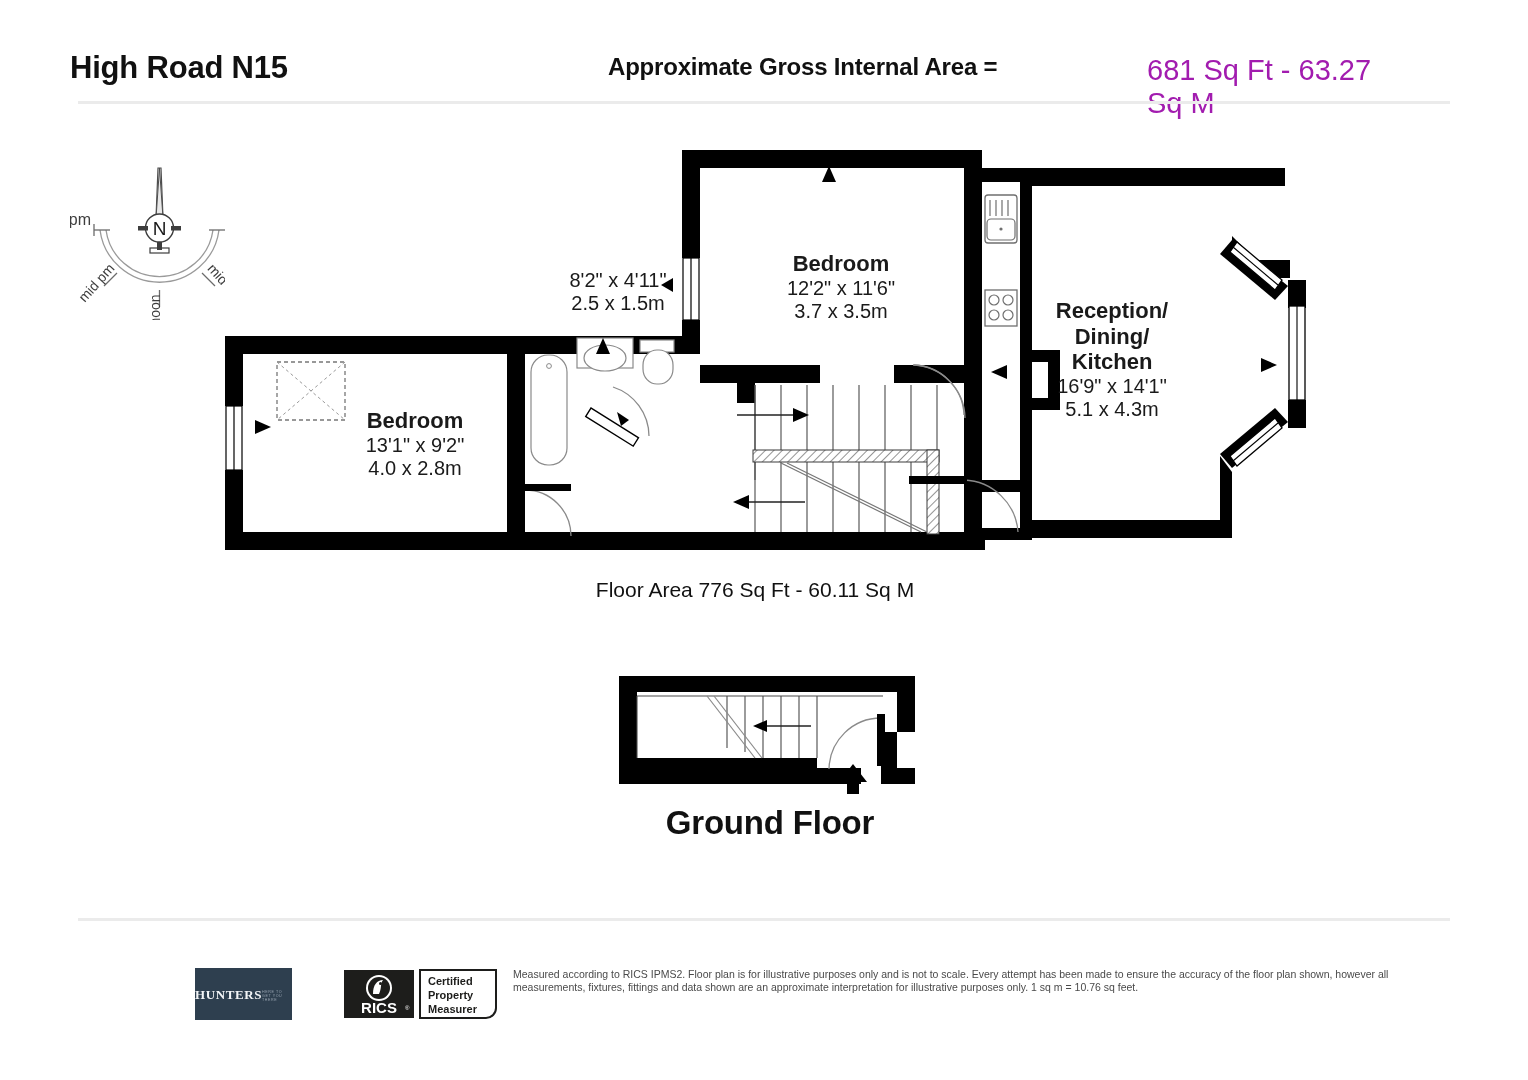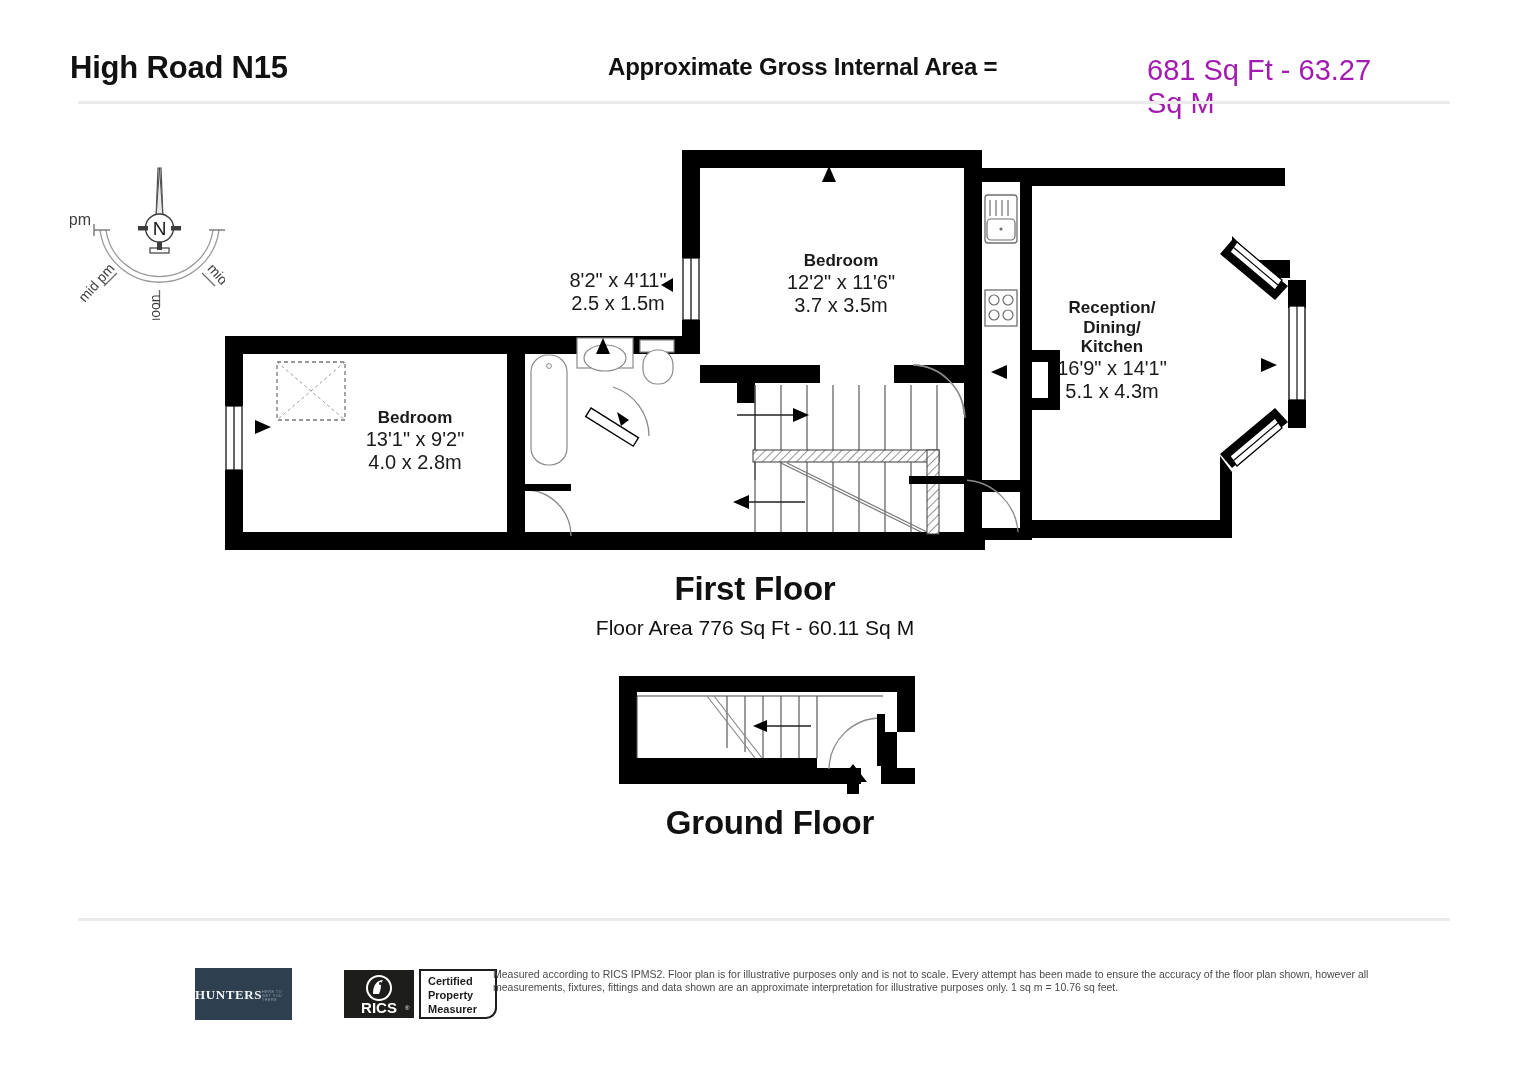--- a/index.html
+++ b/index.html
@@ -73,21 +73,21 @@
   }
 
   
   .rlabel {
     position: absolute;
     text-align: center;
     line-height: 1.16;
     color: #1a1a1a;
   }
   .rlabel .rname {
-    font-size: 17px;
+    font-size: 22px;
     font-weight: bold;
     display: block;
   }
   .rlabel .rdim {
     font-size: 20px;
     font-weight: normal;
     display: block;
   }
   .lbl-bath    { left: 548px; top: 269px; width: 140px; }
   .lbl-bed1    { left: 752px; top: 251px; width: 178px; }
@@ -131,21 +131,21 @@
     margin-top: 4px;
     font-family: "Liberation Sans", sans-serif;
   }
   .rics-logo {
     position: absolute;
     left: 342px; top: 968px;
     width: 156px; height: 52px;
   }
   .disclaimer {
     position: absolute;
-    left: 493px; top: 968px;
+    left: 513px; top: 968px;
     width: 930px;
     font-size: 10.5px;
     line-height: 1.28;
     color: #4a4a4a;
   }
 </style>
 </head>
 <body>
 
 <div class="header">
@@ -433,21 +433,20 @@
   <span class="rdim">5.1 x 4.3m</span>
 </div>
 
 <div class="rlabel lbl-bed2">
   <span class="rname">Bedroom</span>
   <span class="rdim">13'1" x 9'2"</span>
   <span class="rdim">4.0 x 2.8m</span>
 </div>
 
 <div class="fcaption cap-first">
-  <span class="ftitle">First Floor</span>
   <span class="farea">Floor Area 776 Sq Ft - 60.11 Sq M</span>
 </div>
 
 <div class="plan-ground">
   <svg width="320" height="125" viewBox="0 0 320 125">
     <rect x="0" y="0" width="320" height="125" fill="#ffffff"></rect>
 
     <g>
 
       <rect x="4" y="6" width="296" height="16" fill="#000"></rect>

